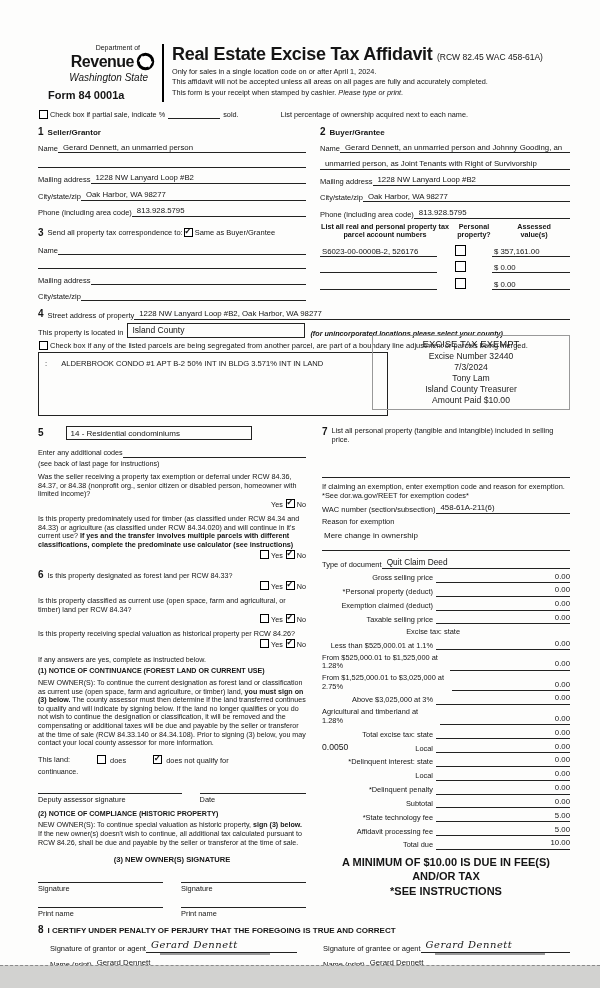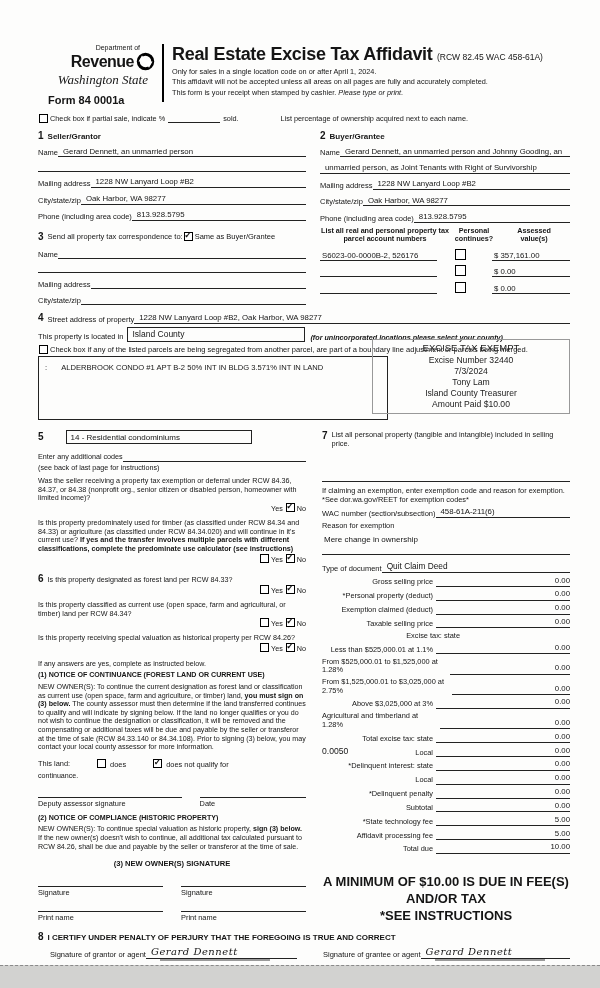--- a/index.html
+++ b/index.html
@@ -5,21 +5,21 @@
   html,body{margin:0;padding:0;background:#e8e8e8;}
   .page{position:relative;width:600px;height:988px;background:#fdfdfc;color:#151515;
         font-family:"Liberation Sans",sans-serif;overflow:hidden;}
   .inner{padding:44px 30px 0 38px;}
   
   .hdr{display:flex;align-items:flex-start;}
   .logo-block{width:118px;text-align:center;flex-shrink:0;}
   .dept{font-size:7px;text-align:right;padding-right:16px;}
   .rev-row{display:flex;justify-content:flex-end;align-items:center;gap:1px;}
   .revenue{font-size:16px;font-weight:bold;letter-spacing:-0.5px;}
-  .wstate{font-size:13px;font-style:italic;text-align:right;padding-right:8px;font-family:Liberation Serif, serif;}
+  .wstate{font-size:10px;font-style:italic;text-align:right;padding-right:8px;}
   .formno{font-size:11px;font-weight:bold;margin-top:6px;text-align:left;padding-left:10px;}
   .hdr-div{width:2px;background:#000;height:58px;margin:0 8px 0 6px;flex-shrink:0;}
   .hdr-main{flex:1;}
   .title-row{white-space:nowrap;}
   .ftitle{font-size:18px;font-weight:bold;letter-spacing:-0.3px;}
   .rcw{font-size:8.5px;}
   .sub{font-size:7.3px;margin-top:1.5px;line-height:1.25;}
   .it{font-style:italic;}
   
   .num{font-weight:bold;font-size:10px;margin-right:4px;}
@@ -65,21 +65,21 @@
   .sigcell{border-top:1px solid #222;font-size:7.4px;padding-top:1px;}
   .ctr{text-align:center;font-weight:bold;font-size:7.6px;margin-top:8px;}
   
   .s7head{display:flex;font-size:7.4px;line-height:1.25;}
   .divline{border-bottom:1px solid #222;margin-top:2px;}
   .mrow{display:flex;align-items:flex-end;margin-top:3.4px;font-size:7.4px;line-height:1.15;}
   .msp{flex:1;}
   .mline{width:88px;border-bottom:1px solid #222;height:8px;margin-left:3px;}
   .mval{width:46px;text-align:right;border-bottom:1px solid #222;font-size:7.8px;padding-bottom:0.5px;}
   .mpre{font-size:8.6px;}
-  .minnote{font-weight:bold;font-size:13px;text-align:center;line-height:1.3;margin-top:20px;}
+  .minnote{font-weight:bold;font-size:11px;text-align:center;line-height:1.3;margin-top:5px;}
   
   .hand{font-family:"DejaVu Serif",serif;font-style:italic;}
   .script{font-family:"DejaVu Serif",serif;font-style:italic;font-size:10px;letter-spacing:0.5px;}
   .esig-sub{height:2px;background:#9a9a9a;width:110px;margin-top:0px;}
   
   .sec8{margin-top:6px;}
   .cert{display:flex;align-items:baseline;}
   .cert-t{font-weight:bold;font-size:8px;}
   .g8{display:grid;grid-template-columns:1fr 1fr;column-gap:26px;padding-left:12px;}
   .print-note{position:absolute;right:58px;top:984px;text-align:right;}
@@ -207,21 +207,21 @@
           </div>
     </div>
     <div>
       <div class="ptab-h">
         <div style="flex:1;">
           <div>List all real and personal property tax</div>
               <div>parcel account numbers</div>
             </div>
         <div style="width:48px;">
           <div>Personal</div>
-              <div>continues?</div>
+              <div>property?</div>
             </div>
         <div style="width:72px;">
           <div>Assessed</div>
               <div>value(s)</div>
             </div>
       </div>
       <div class="prow">
         <span class="pfill">S6023-00-0000B-2, 526176</span>
         <span class="cb" style="margin:0 18px 1px 18px;width:9px;height:9px;"></span>
         <span class="pval">$ 357,161.00</span>

